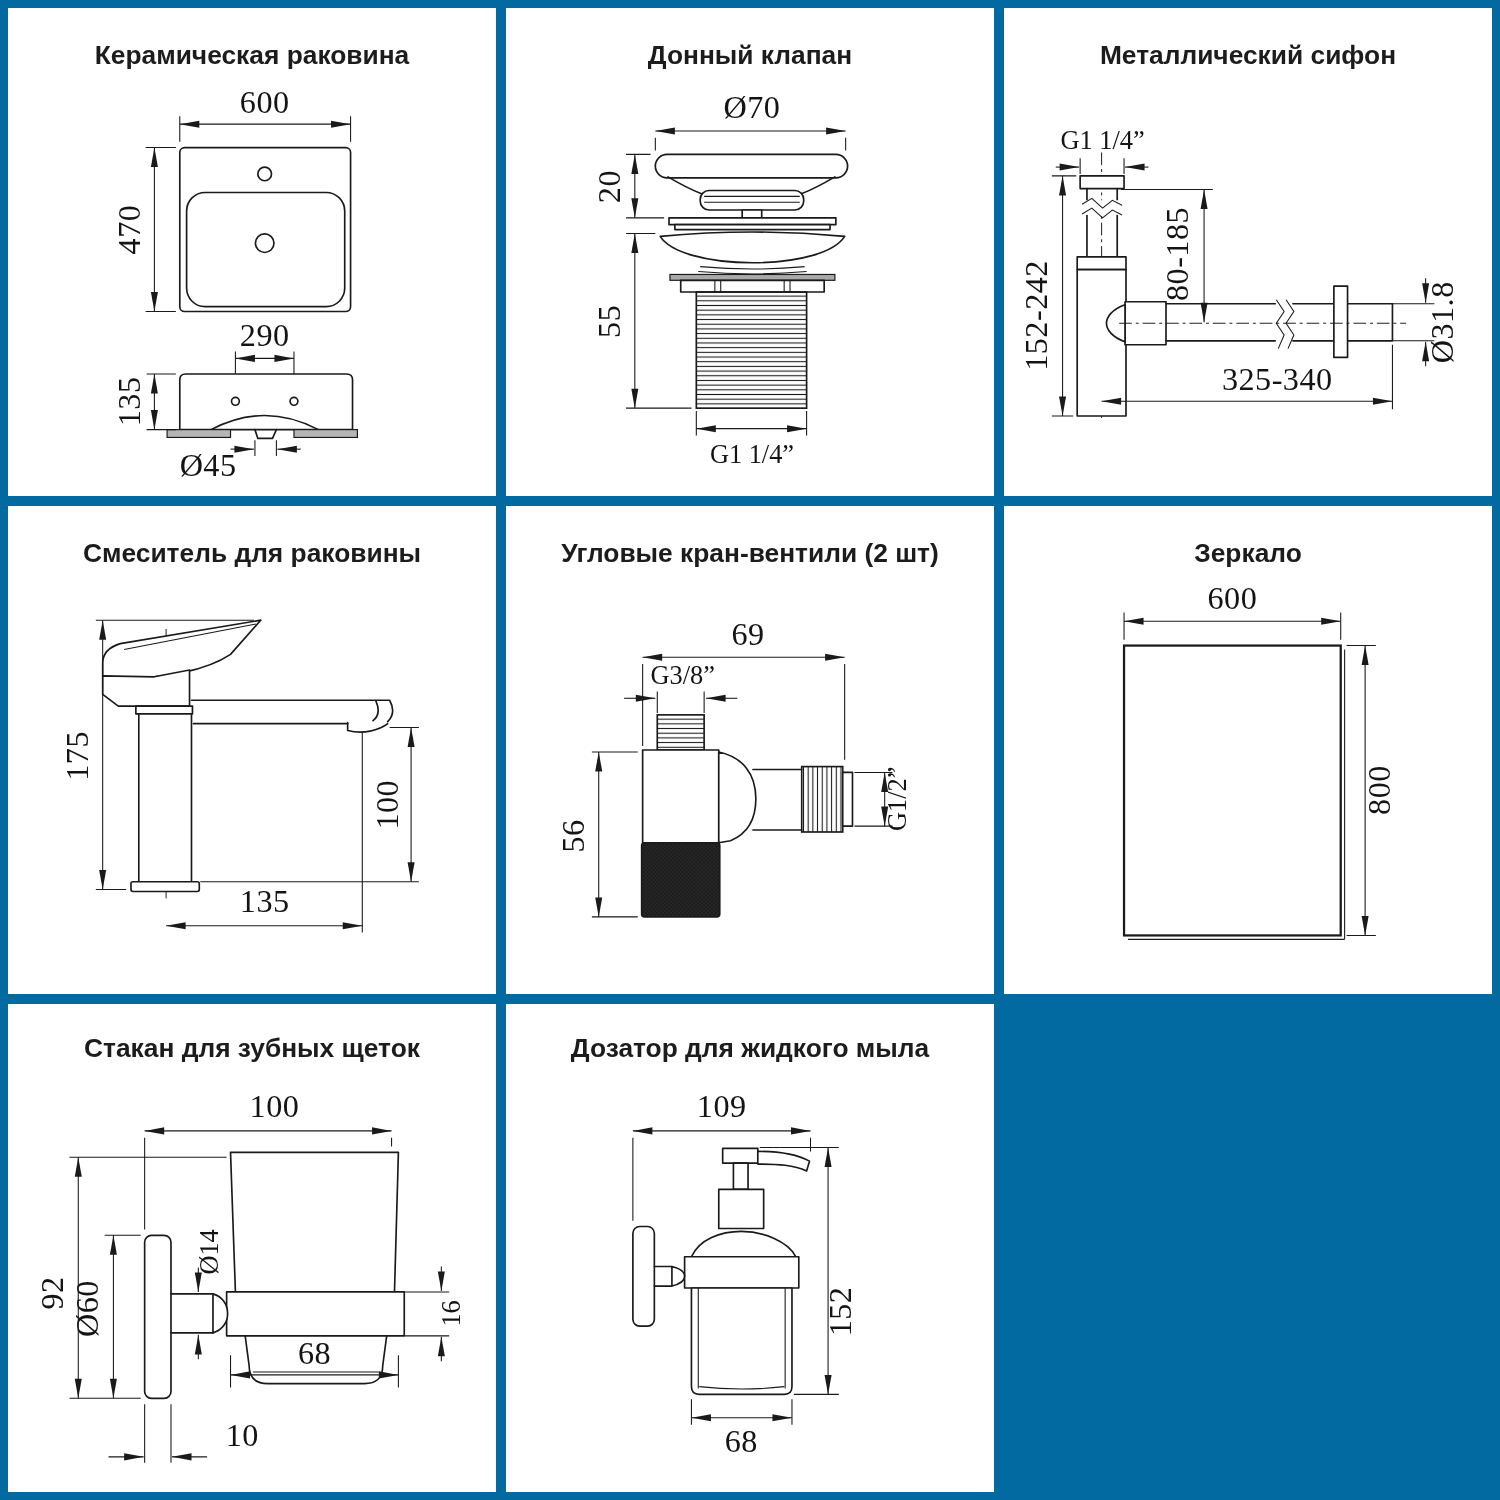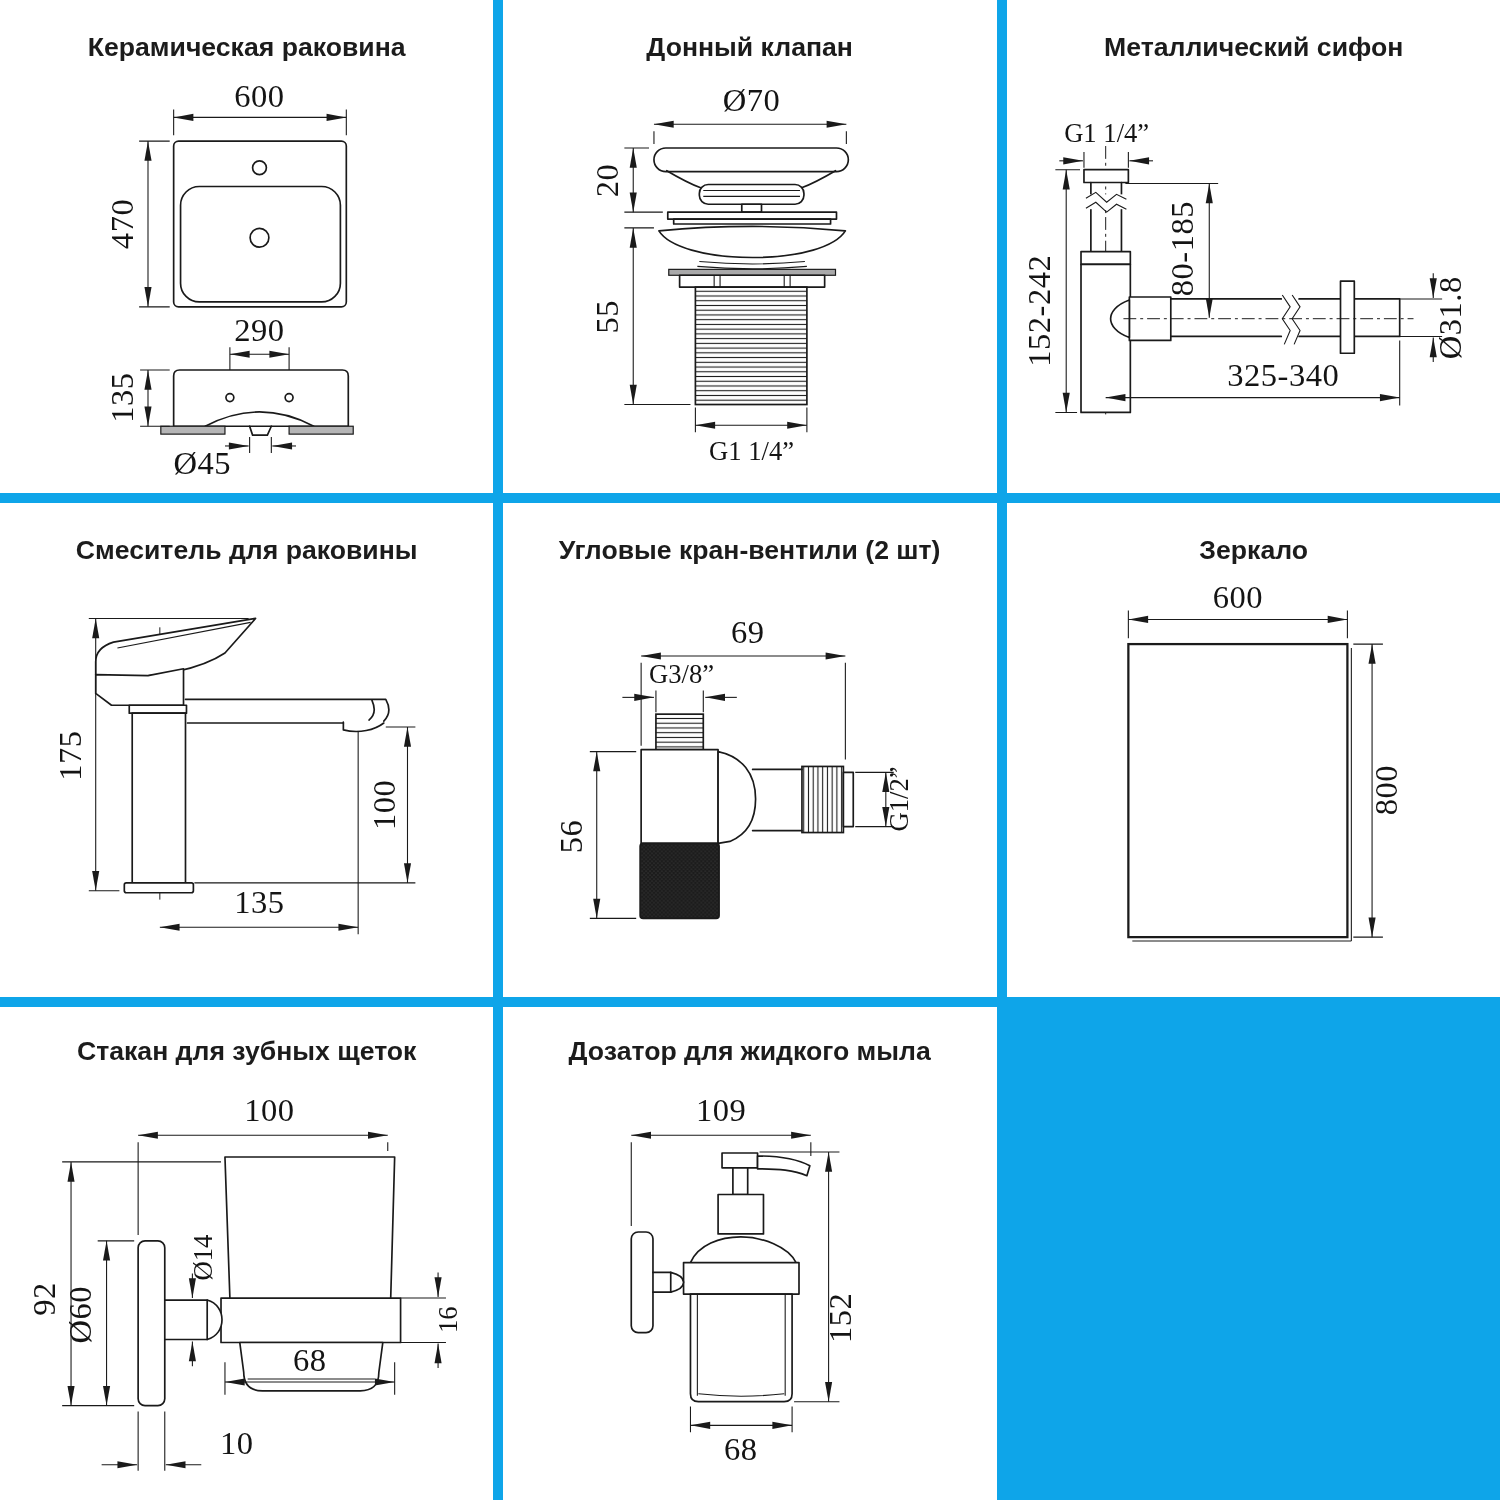--- a/index.html
+++ b/index.html
@@ -1,17 +1,17 @@
 <!DOCTYPE html>
 <html><head>
 <meta charset="utf-8">
 <style>
   html,body{margin:0;padding:0;background:#f1f1f2;}
   .grid{width:1500px;height:1500px;display:grid;grid-template-columns:repeat(3,1fr);
-        grid-template-rows:repeat(3,1fr);gap:10px;box-sizing:border-box;background:#0ea5e9;}
+        grid-template-rows:repeat(3,1fr);gap:10px;padding:8px;box-sizing:border-box;background:#0369a1;}
   .card{background:#ffffff;overflow:hidden;}
   .card.empty{background:transparent;}
   svg.draw{width:100%;height:100%;display:block;}
   text{font-family:"Liberation Serif",serif;fill:#141414;}
   .title{font-family:"Liberation Sans",sans-serif;font-weight:700;font-size:27px;fill:#1c1c1c;}
   .num{font-size:33px;letter-spacing:0.5px;}
   .thr{font-size:27px;}
   .o{fill:none;stroke:#1a1a1a;stroke-width:1.7;stroke-linejoin:round;stroke-linecap:round;}
   .ow{fill:#ffffff;stroke:#1a1a1a;stroke-width:1.7;stroke-linejoin:round;}
   .d{fill:none;stroke:#1a1a1a;stroke-width:1.1;}

